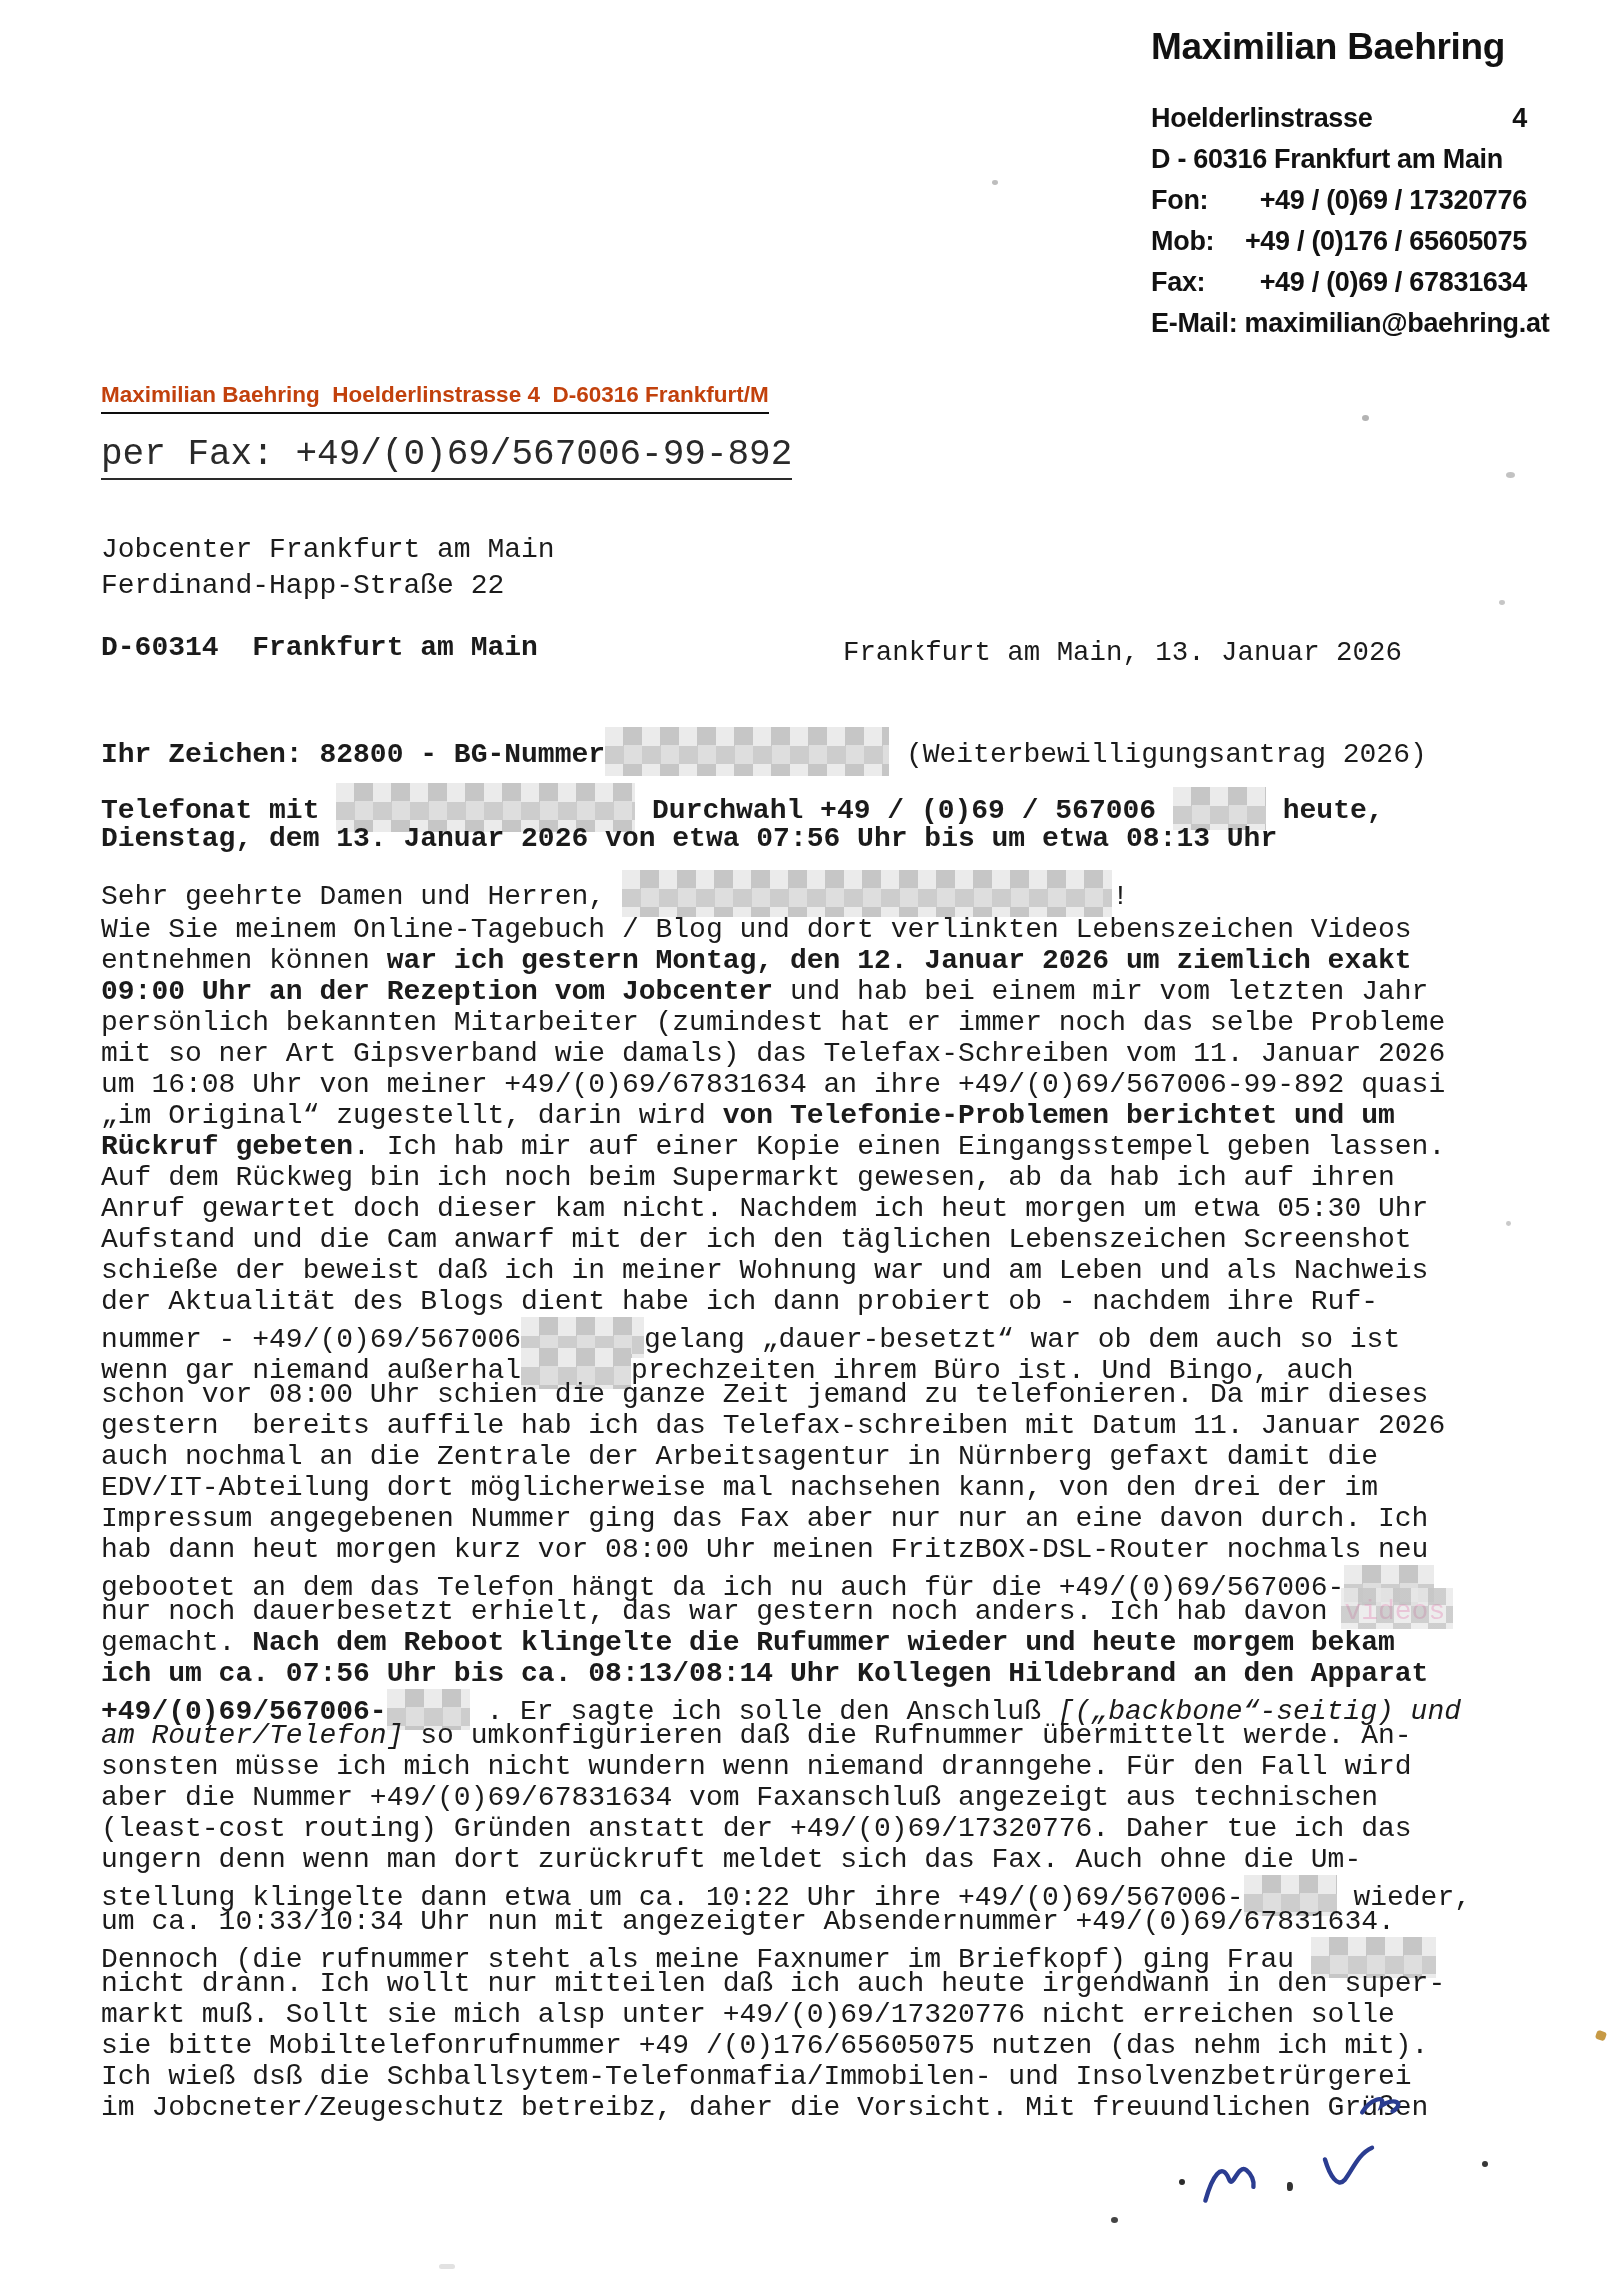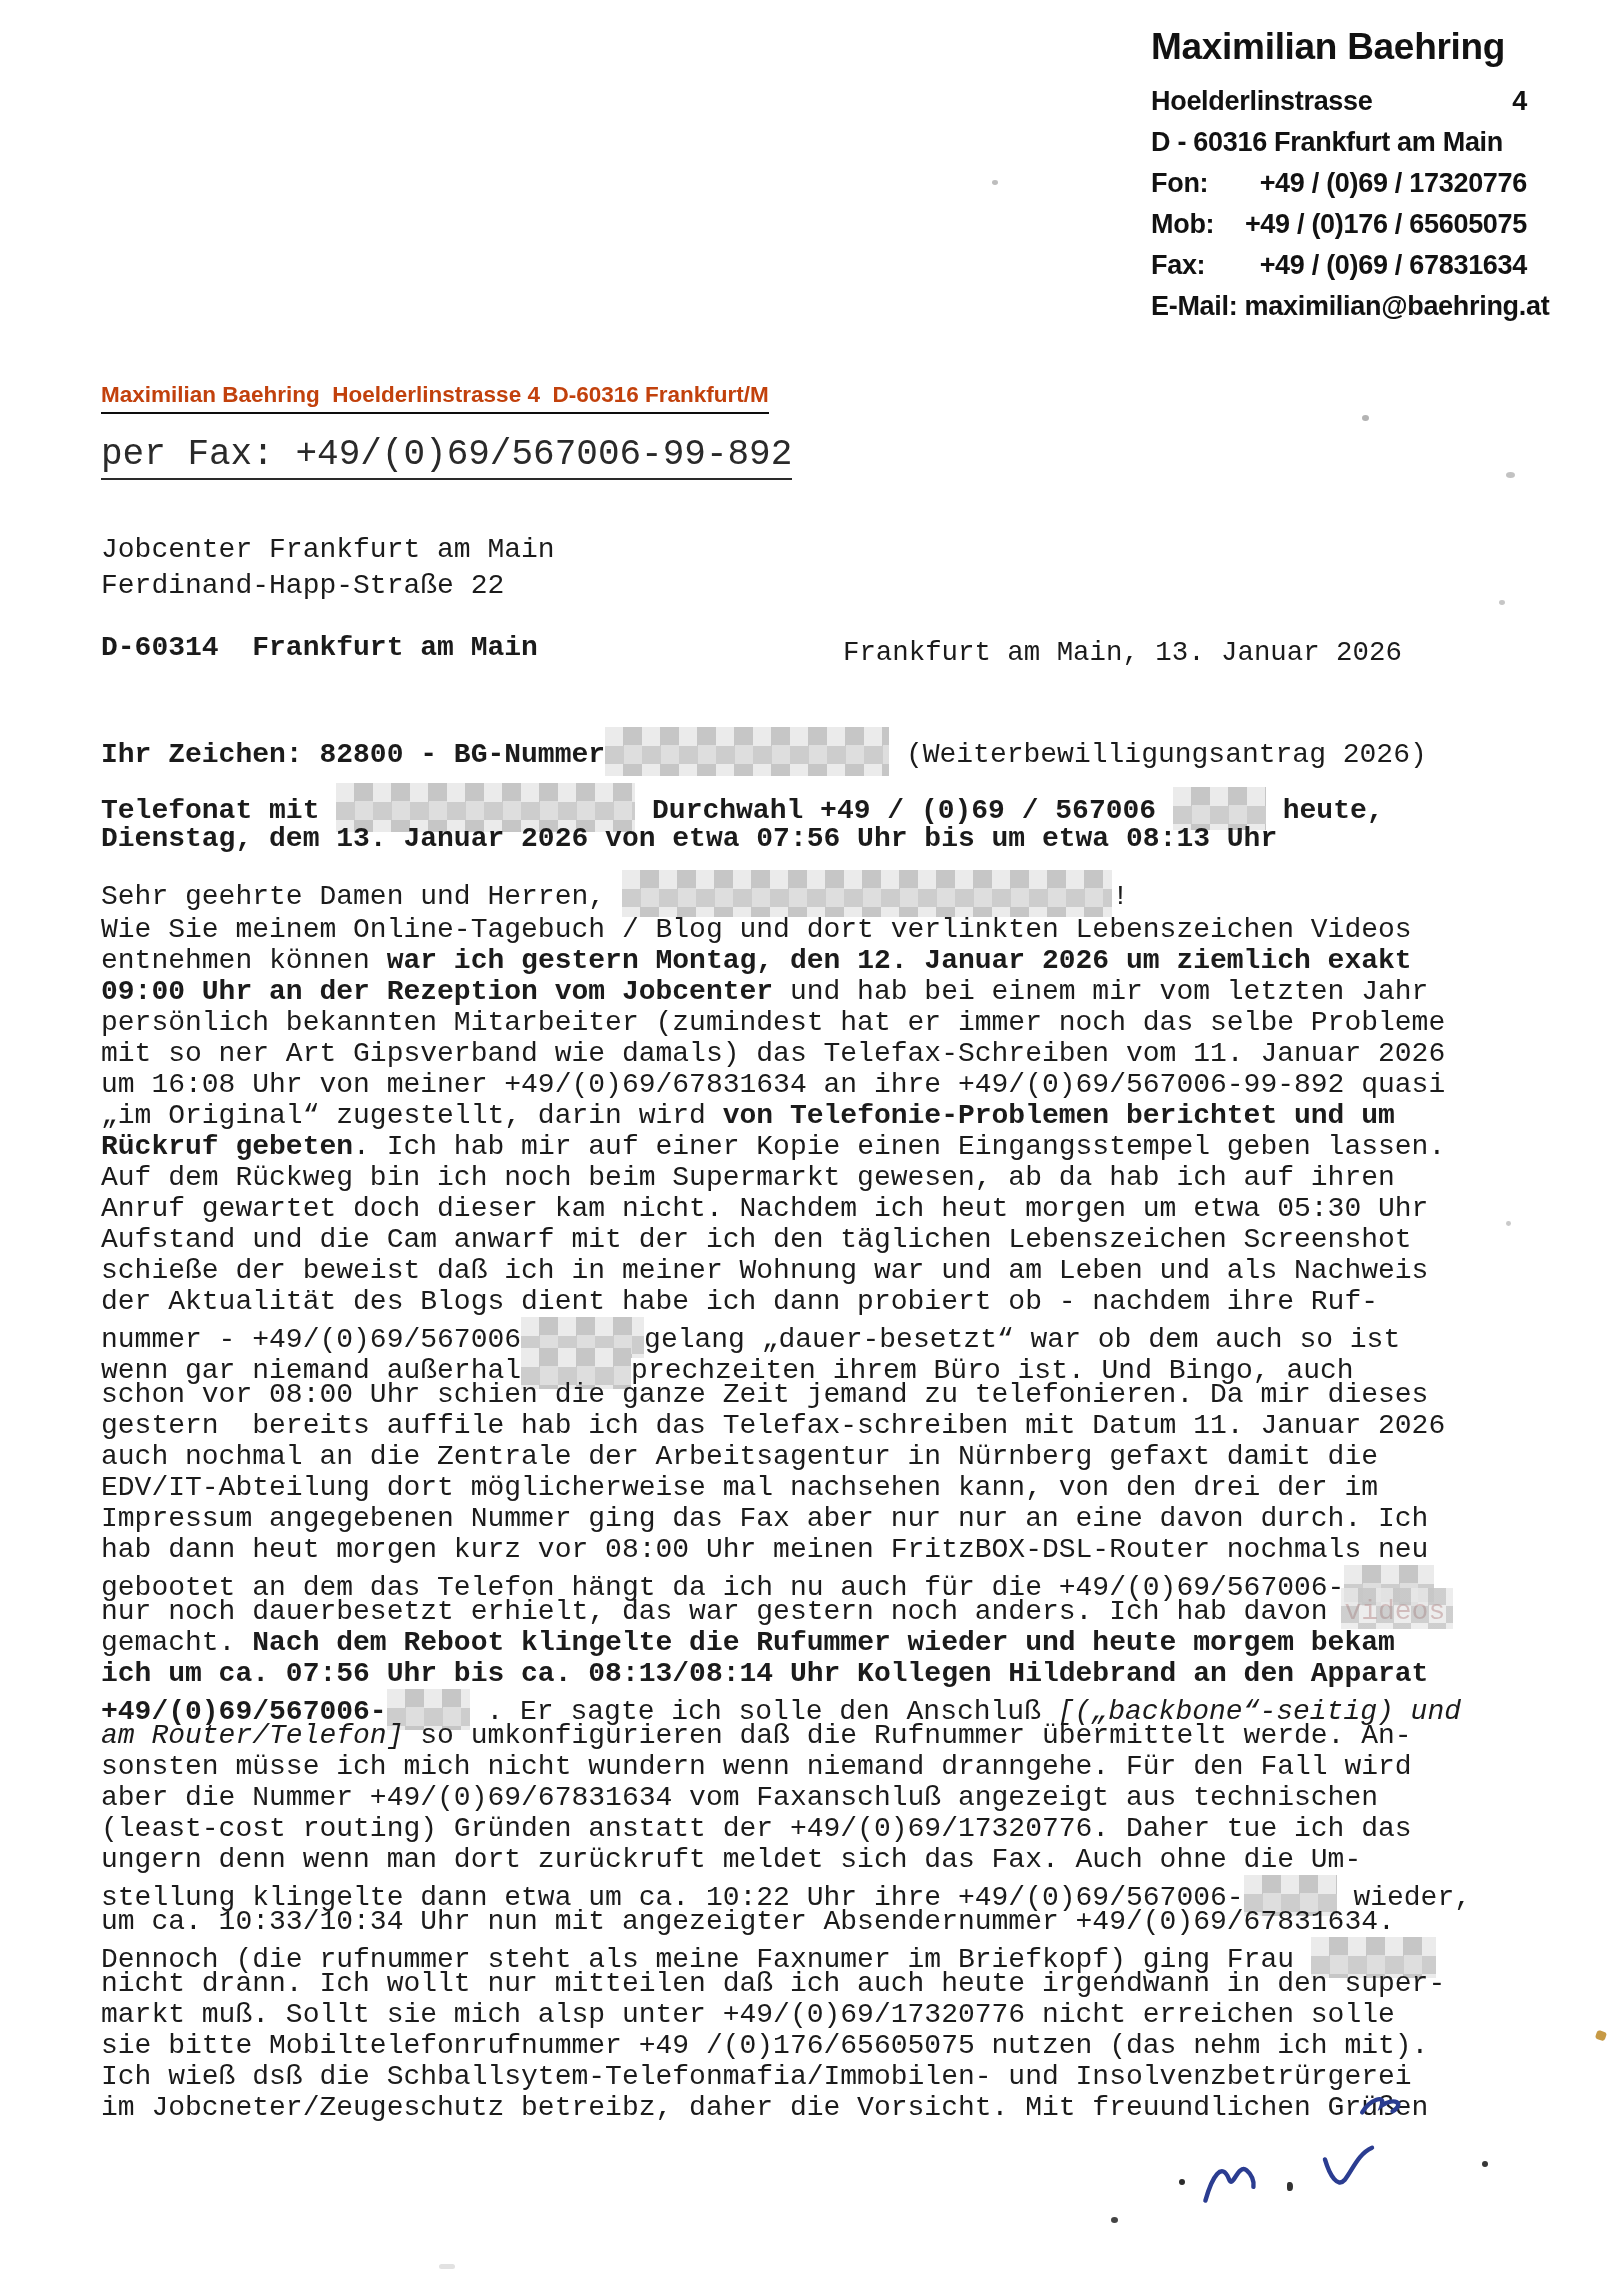--- a/index.html
+++ b/index.html
@@ -10,21 +10,21 @@
     overflow:hidden;
     font-family:"Liberation Mono","DejaVu Sans Mono",monospace;
     color:#1b1b1b;
   }
   
   .letterhead{
     position:absolute;top:23.5px;right:93px;width:376px;
     font-family:"Liberation Sans","DejaVu Sans",sans-serif;
     font-weight:bold;color:#121212;letter-spacing:-0.3px;
   }
-  .lh-name{font-size:37px;line-height:45px;text-align:left;white-space:nowrap;margin-bottom:12px;}
+  .lh-name{font-size:37px;line-height:45px;text-align:left;white-space:nowrap;margin-bottom:29px;}
   .lh-row{display:flex;justify-content:space-between;font-size:27px;line-height:41px;white-space:nowrap;}
   .lh-row.single{justify-content:flex-start;}
   
   .mono{font-size:28px;line-height:31px;white-space:pre;}
   .abs{position:absolute;}
   .sender-line{
     left:101px;top:382px;
     font-family:"Liberation Sans","DejaVu Sans",sans-serif;
     font-weight:bold;font-size:22.5px;color:#c2410c;
     border-bottom:2.9px solid #0d0d0d;padding-bottom:3.9px;white-space:pre;
@@ -47,21 +47,21 @@
   .i{font-style:italic;}
   
   .redact{
     display:inline-block;
     background-image:
       repeating-conic-gradient(#c6c6c6 0% 25%, #dedede 25% 50%, #cdcdcd 50% 75%, #ebebeb 75% 100%),
       repeating-conic-gradient(rgba(140,140,140,.30) 0% 25%, rgba(255,255,255,.25) 0% 50%);
     background-size:37px 37px,56px 56px;
   }
   .redact.over{
-    background:none;position:relative;color:#7f1d1d;width:auto;
+    background:none;position:relative;color:#ec4899;width:auto;
   }
   .redact.over::after{
     content:"";position:absolute;left:-3.9px;right:-7.8px;top:-7.8px;bottom:-2px;
     background-image:repeating-conic-gradient(rgba(198,198,198,.85) 0% 25%, rgba(232,232,232,.78) 0% 50%);
     background-size:35px 35px;
   }
   
   .sig{position:absolute;left:1117px;top:2083px;width:412px;height:147px;}
   .speck{position:absolute;border-radius:50%;}
 </style>

